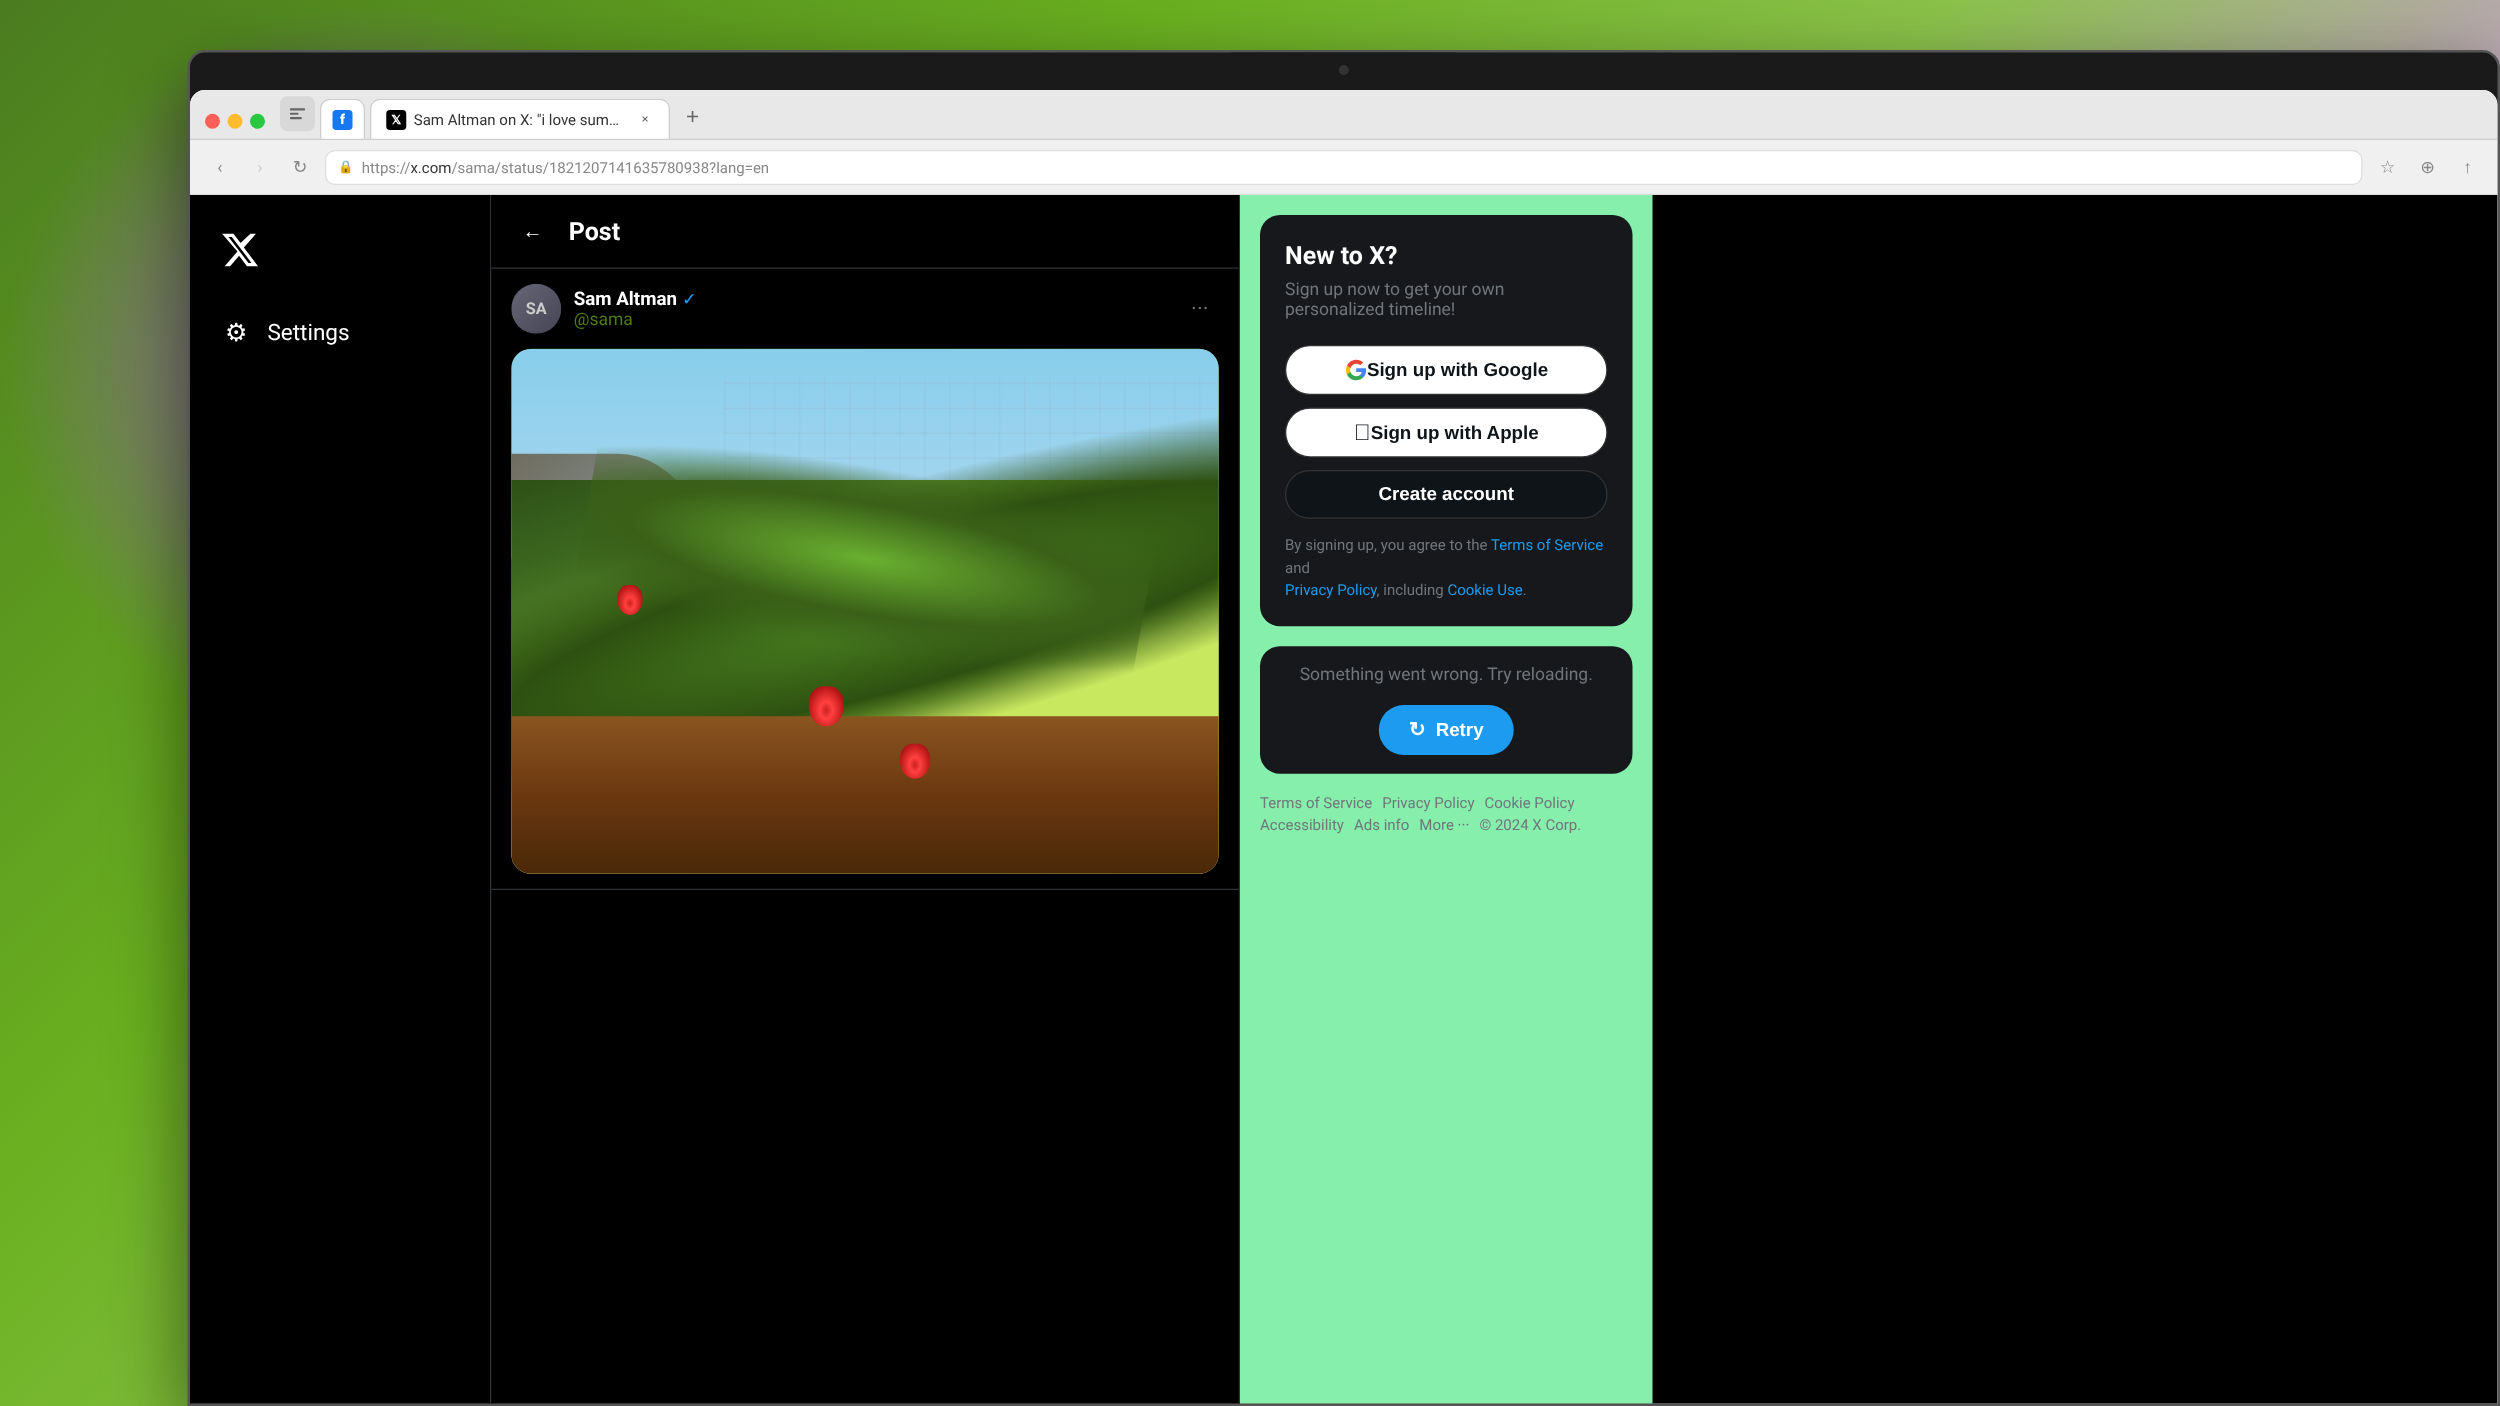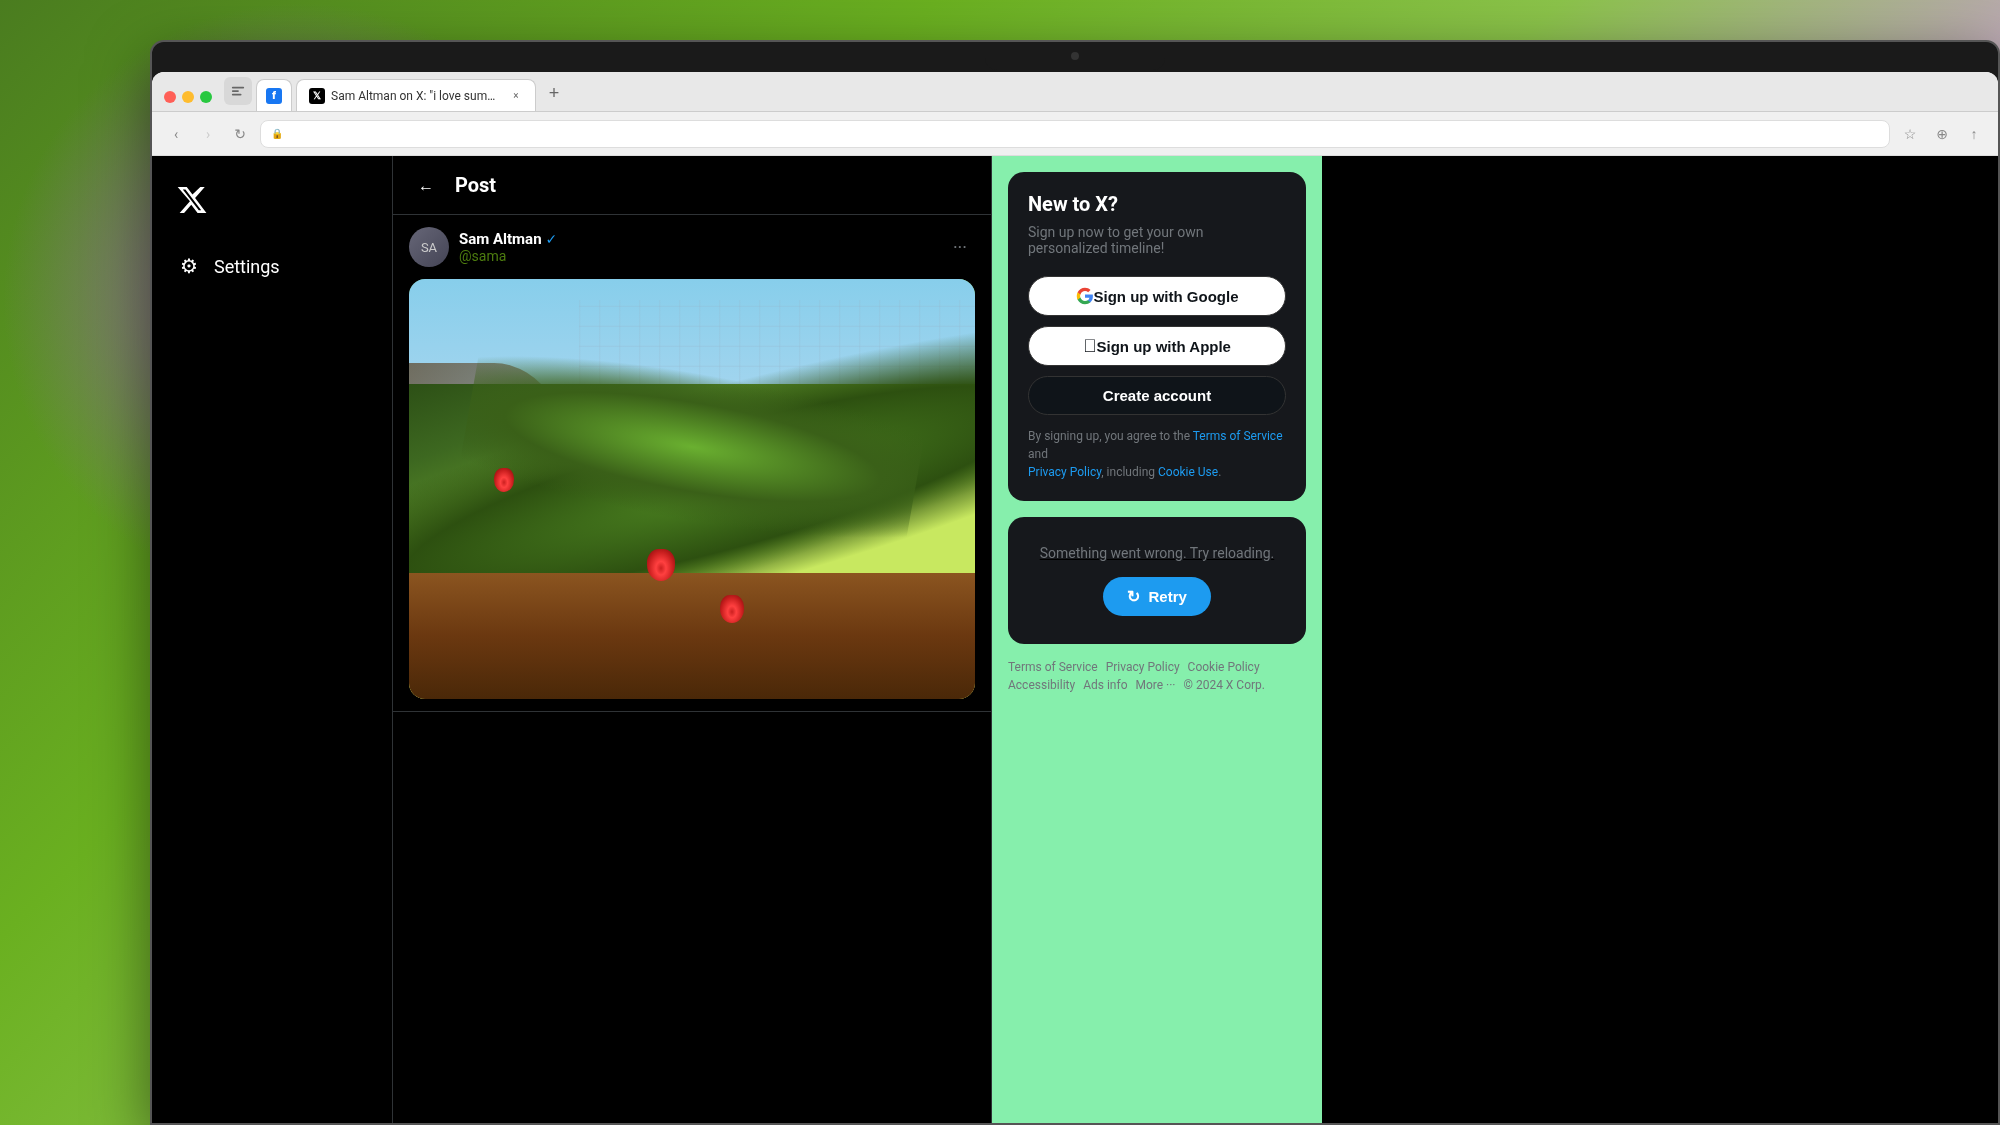--- a/index.html
+++ b/index.html
@@ -499,24 +499,23 @@
     }
     .tos-link {
       color: #1d9bf0;
       text-decoration: none;
     }
 
     
     .error-card {
       background: #16181c;
       border-radius: 16px;
-      padding: 28px;
+      padding: 15px;
       text-align: center;
       margin-bottom: 16px;
-      text-decoration: underline;
     }
     .error-text {
       color: #71767b;
       font-size: 14px;
       margin-bottom: 16px;
     }
     .retry-btn {
       background: #1d9bf0;
       color: #fff;
       border: none;
@@ -625,20 +624,23 @@
       </div>
       <button class="tab-new">+</button>
     </div>
 
     <div class="address-bar">
       <div class="nav-btn">‹</div>
       <div class="nav-btn disabled">›</div>
       <div class="nav-btn">↻</div>
       <div class="url-bar">
         <span class="url-lock">🔒</span>
+        <span class="url-text">
+          <span class="url-scheme">https://</span><span class="url-host">x.com</span><span class="url-path">/sama/status/1821207141635780938?lang=en</span>
+        </span>
       </div>
       <div class="bar-btn">☆</div>
       <div class="bar-btn">⊕</div>
       <div class="bar-btn">↑</div>
     </div>
 
     <div class="page-content">
 
       <div class="x-sidebar">
         <div class="x-logo">
@@ -657,21 +659,21 @@
         <div class="post-header">
           <div class="back-btn">←</div>
           <span class="post-header-title">Post</span>
         </div>
 
         <div class="post-content">
           <div class="post-author-row">
             <div class="author-info">
               <div class="avatar">
 
-                <div style="width:100%;height:100%;background:linear-gradient(135deg,#667 0%,#445 100%);display:flex;align-items:center;justify-content:center;font-size:13px;font-weight:400;color:#ccc;">SA</div>
+                <div style="width:100%;height:100%;background:linear-gradient(135deg,#667 0%,#445 100%);display:flex;align-items:center;justify-content:center;font-size:13px;font-weight:700;color:#ccc;">SA</div>
               </div>
               <div>
                 <div class="author-name-row">
                   <span class="author-name">Sam Altman</span>
                   <span class="verified-badge">✓</span>
                 </div>
                 <div class="author-handle">@sama</div>
               </div>
             </div>
             <div class="more-btn">···</div>

